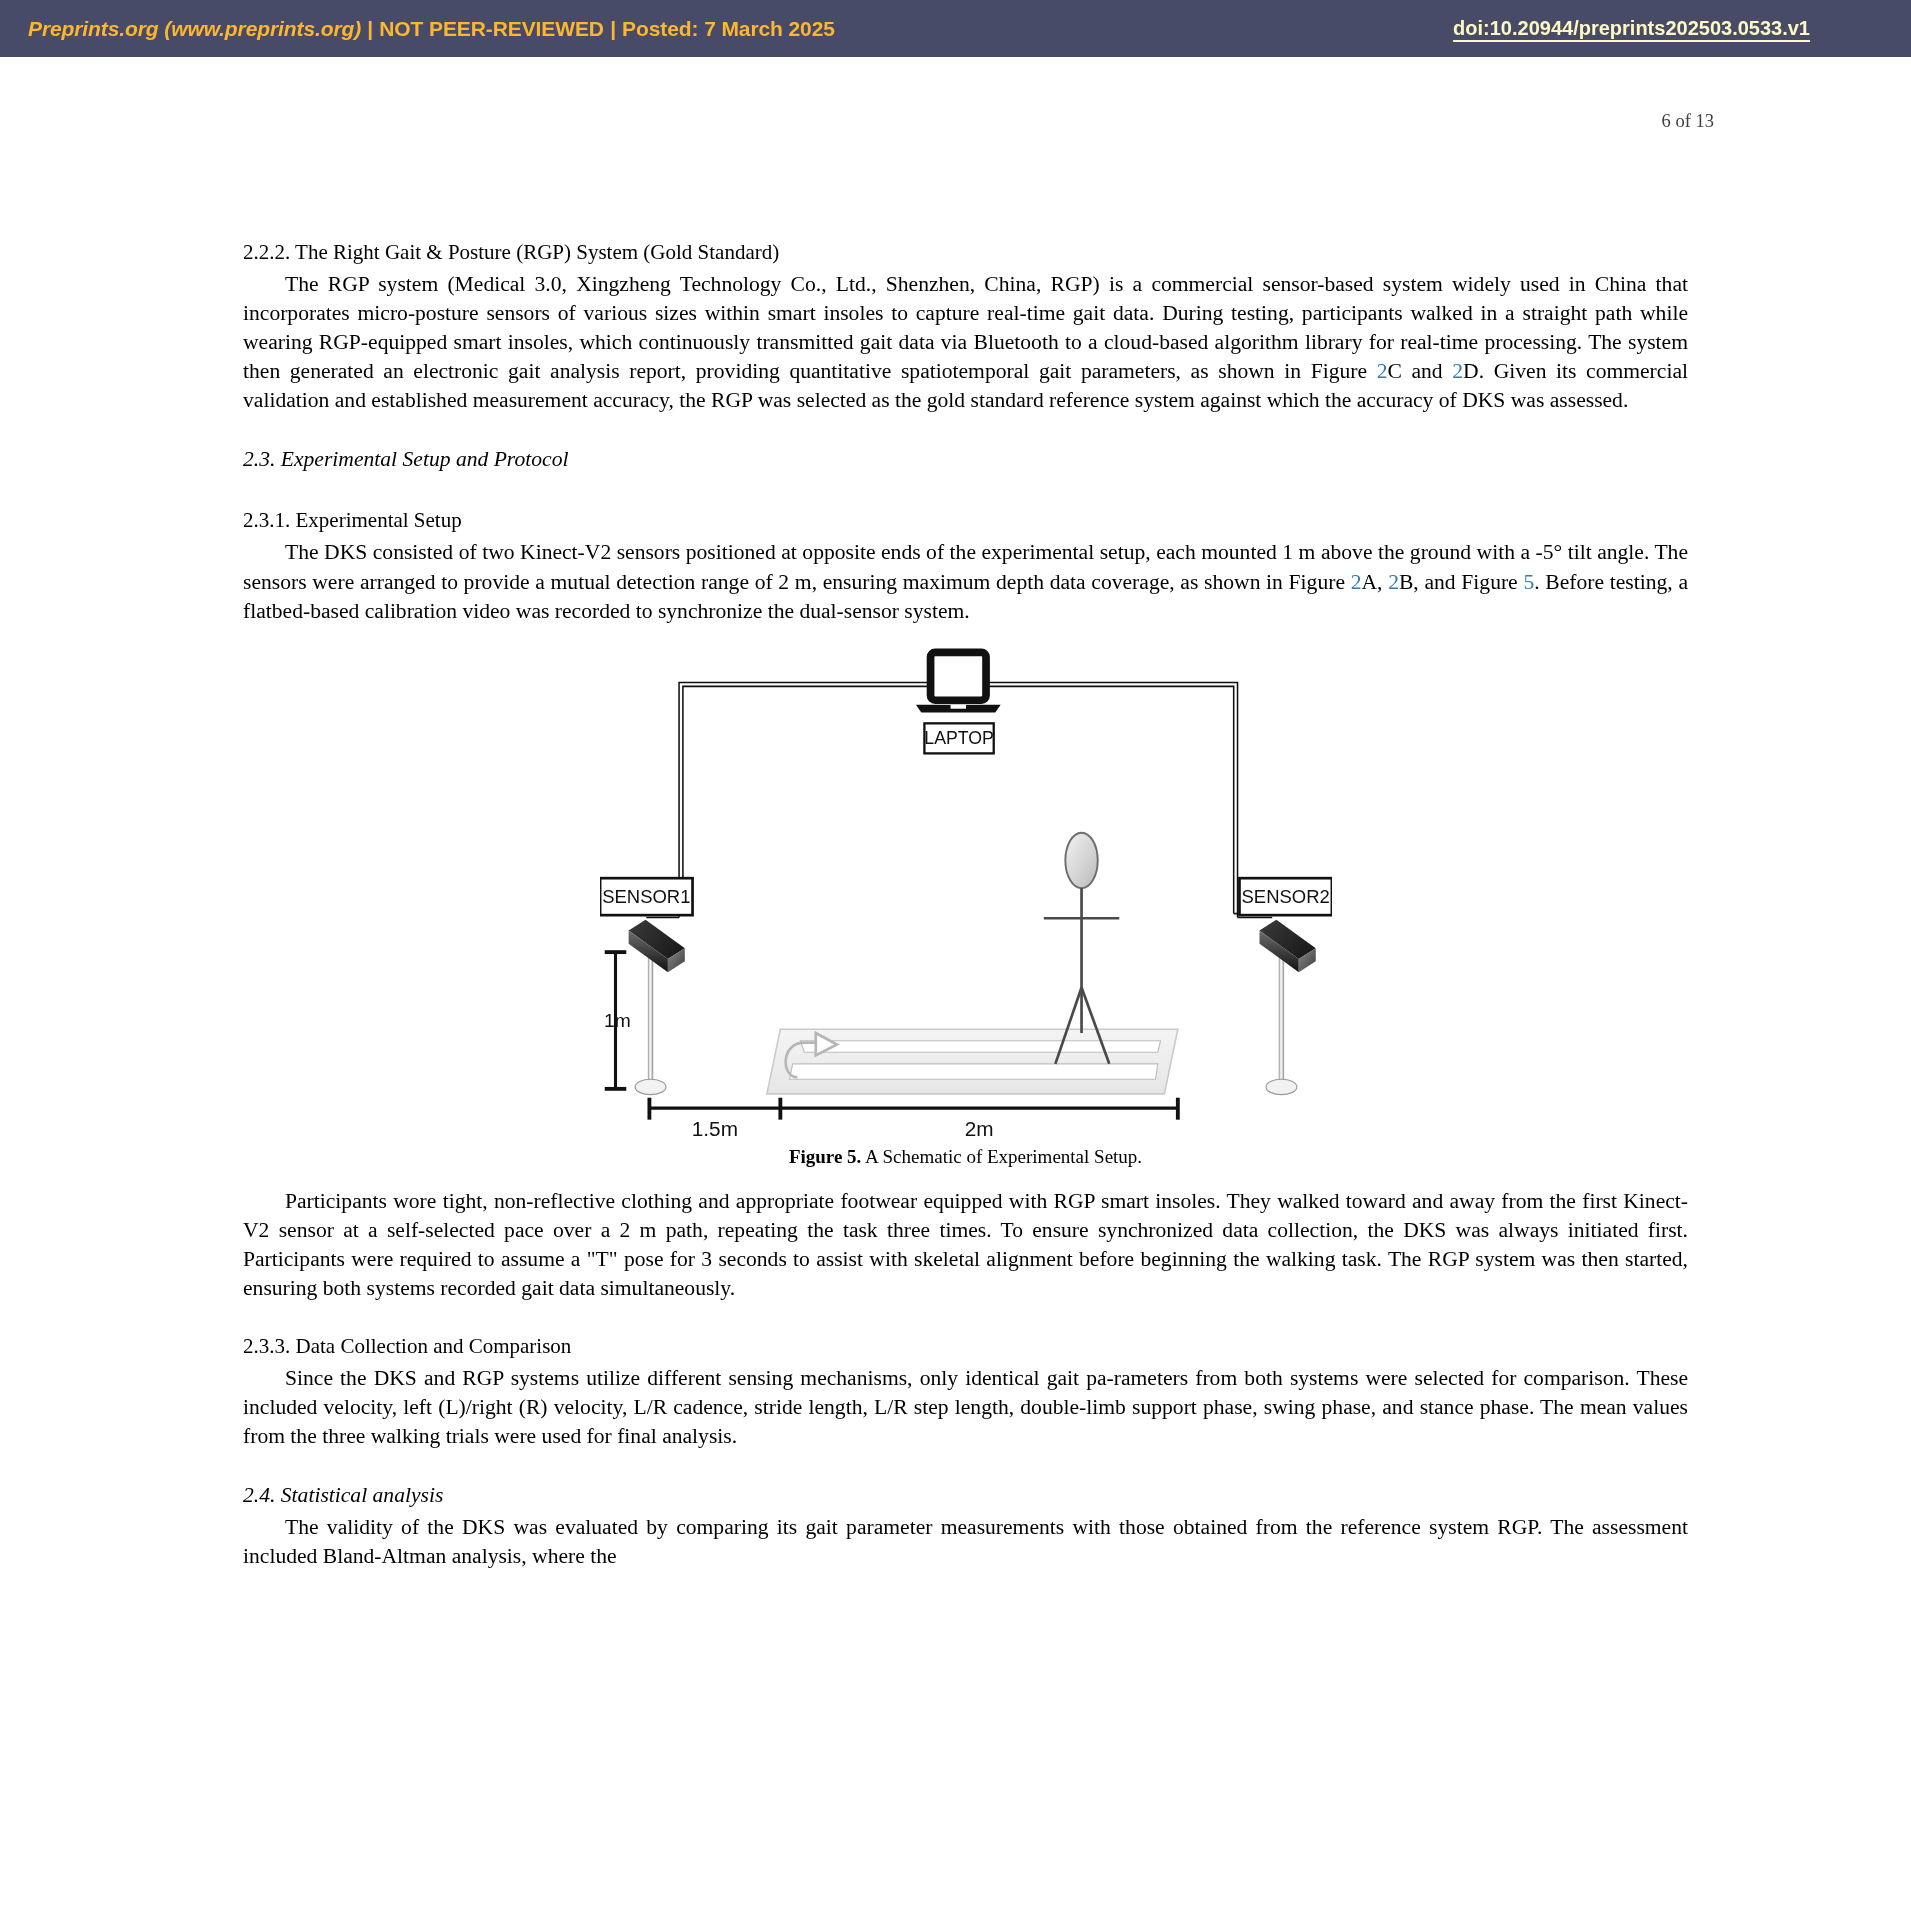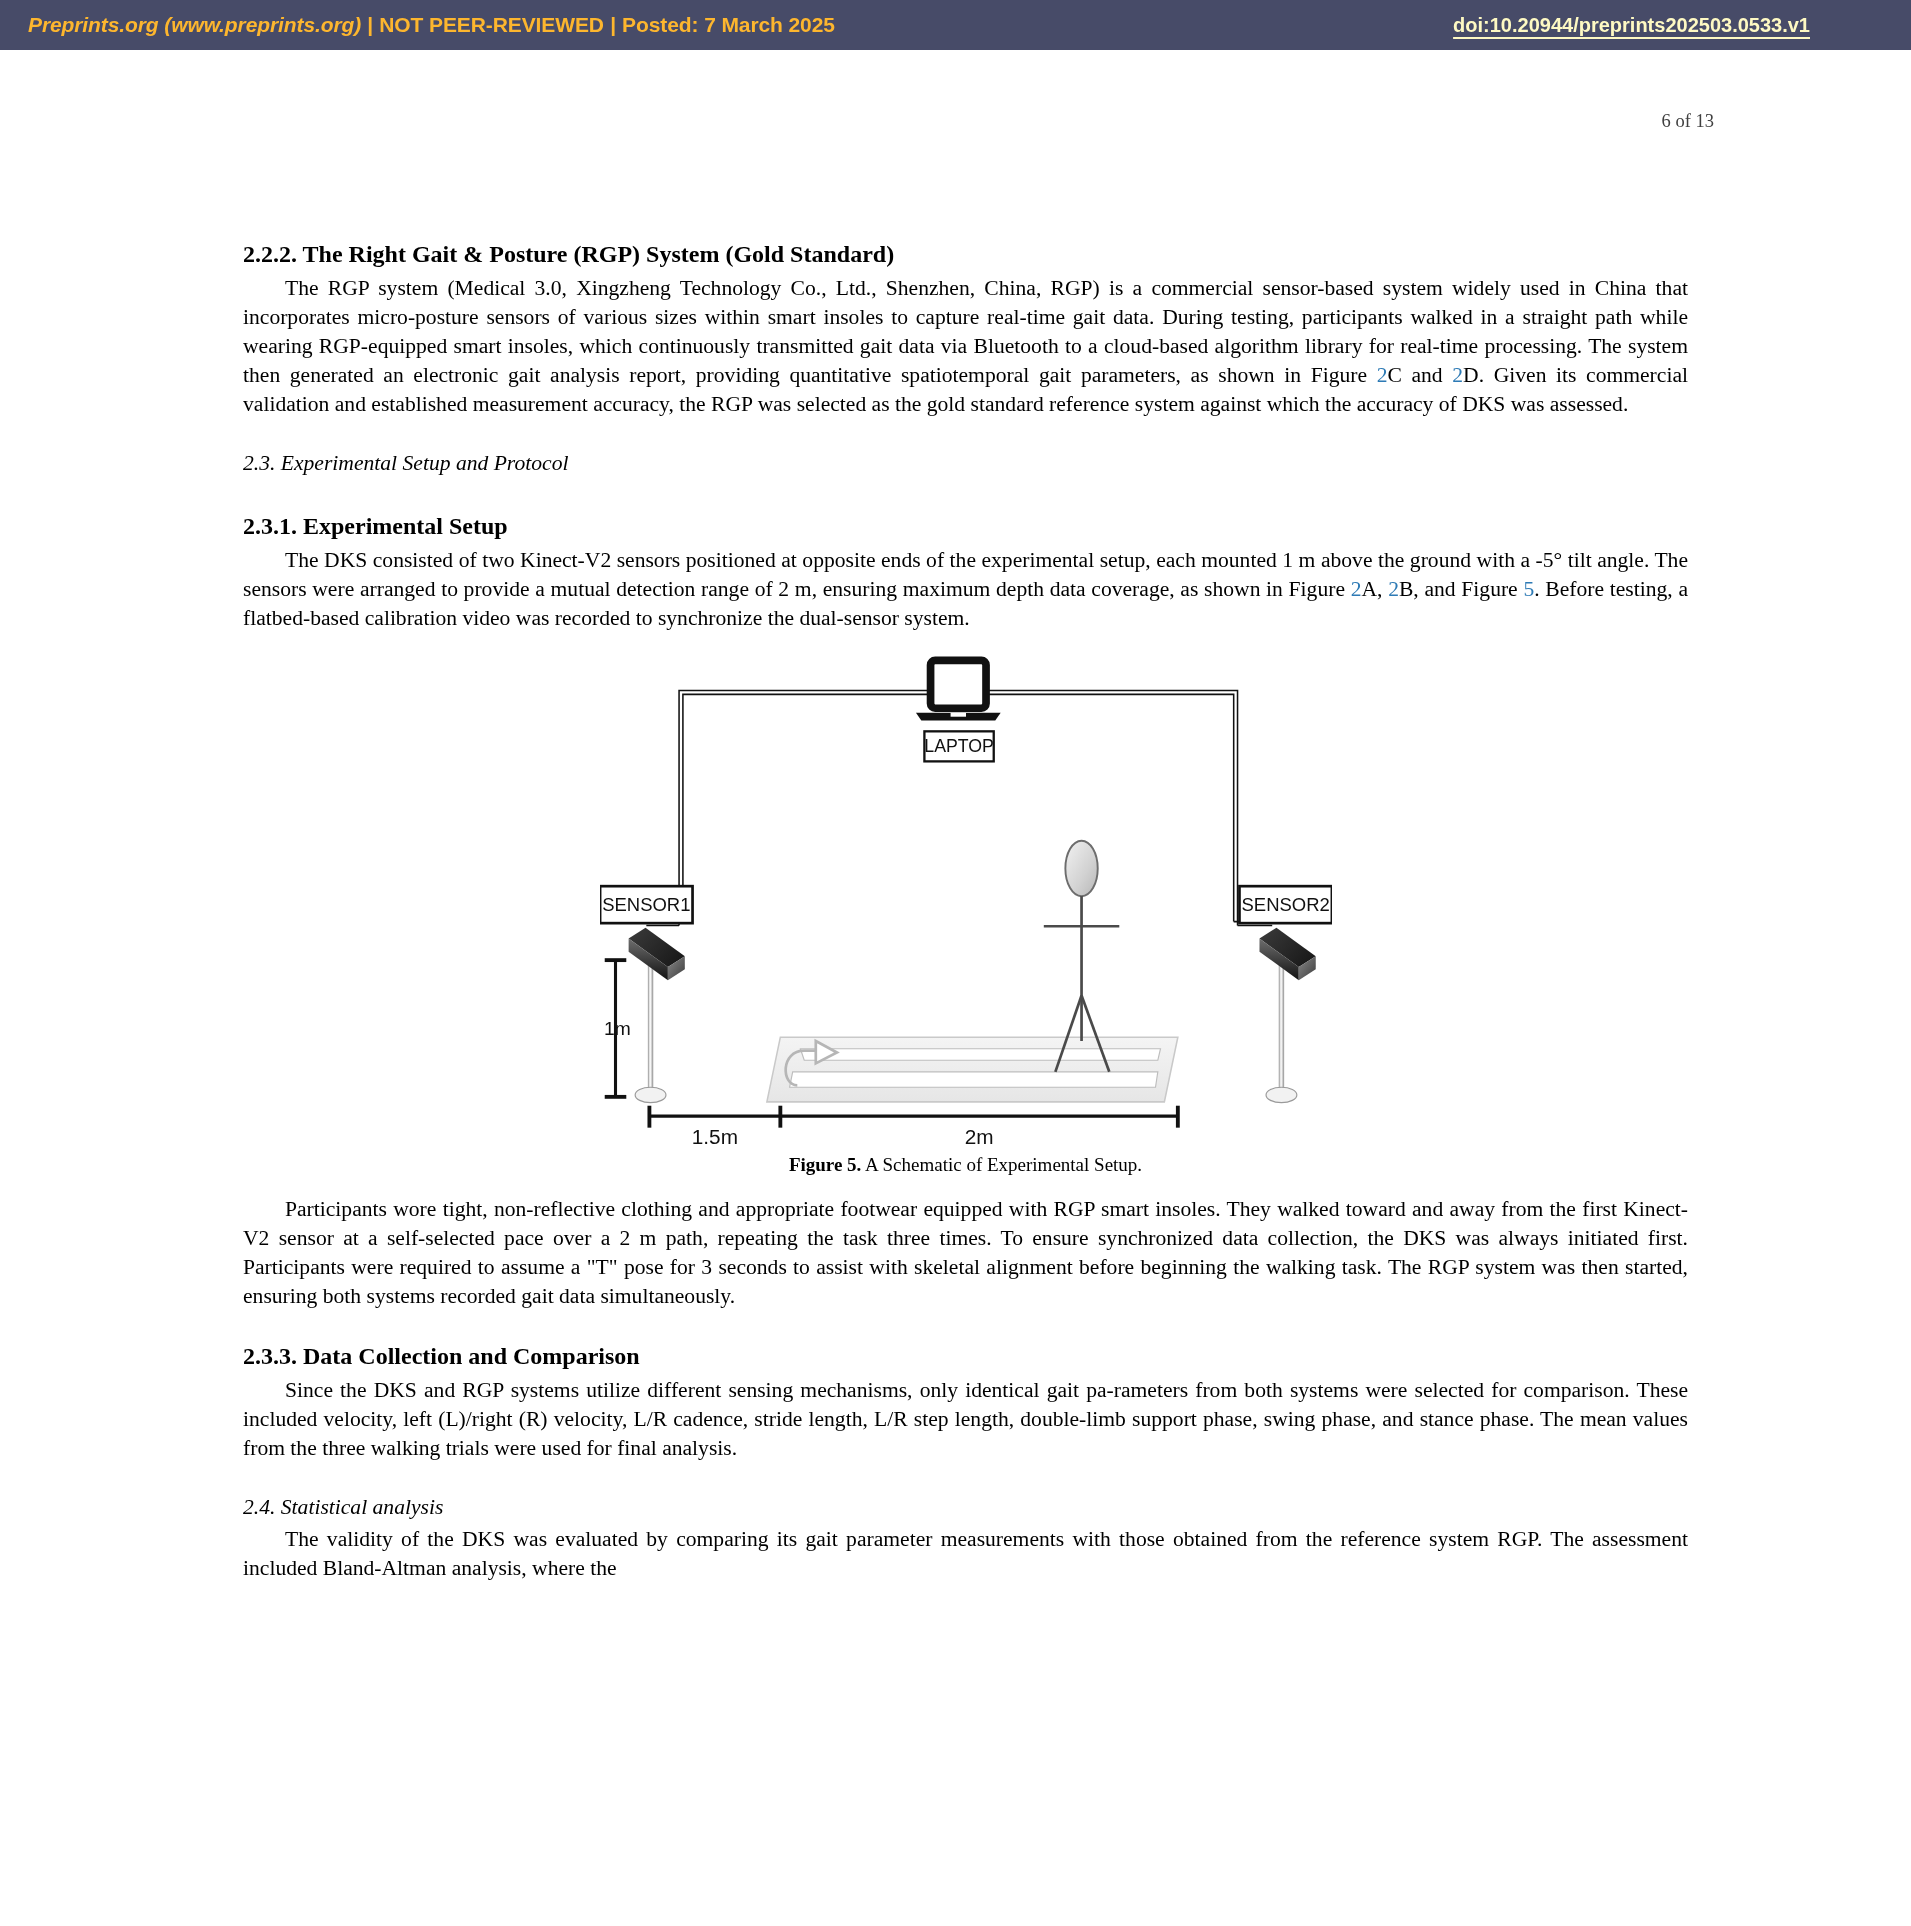--- a/index.html
+++ b/index.html
@@ -15,21 +15,21 @@
     font-family: "Liberation Serif", "DejaVu Serif", serif;
     color: #000000;
     overflow: hidden;
   }
 
   
   .header-bar {
     position: absolute;
     top: 0; left: 0;
     width: 1911px;
-    height: 50px;
+    height: 57px;
     background: #474b68;
     display: flex;
     align-items: center;
     box-sizing: border-box;
     padding: 0 28px;
   }
   .header-left {
     display: flex;
     align-items: baseline;
     white-space: nowrap;
@@ -72,22 +72,22 @@
   
   .doc {
     position: absolute;
     top: 239px;
     left: 243px;
     width: 1445px;
   }
 
   h3.sec {
     font-family: "Liberation Serif", "DejaVu Serif", serif;
-    font-size: 24px;
-    font-weight: bold;
+    font-size: 21px;
+    font-weight: normal;
     line-height: 1.30;
     margin: 0 0 3.9px 0;
   }
   h3.sec-italic {
     font-family: "Liberation Serif", "DejaVu Serif", serif;
     font-size: 21.6px;
     font-weight: normal;
     font-style: italic;
     line-height: 1.30;
     margin: 0 0 3.9px 0;

